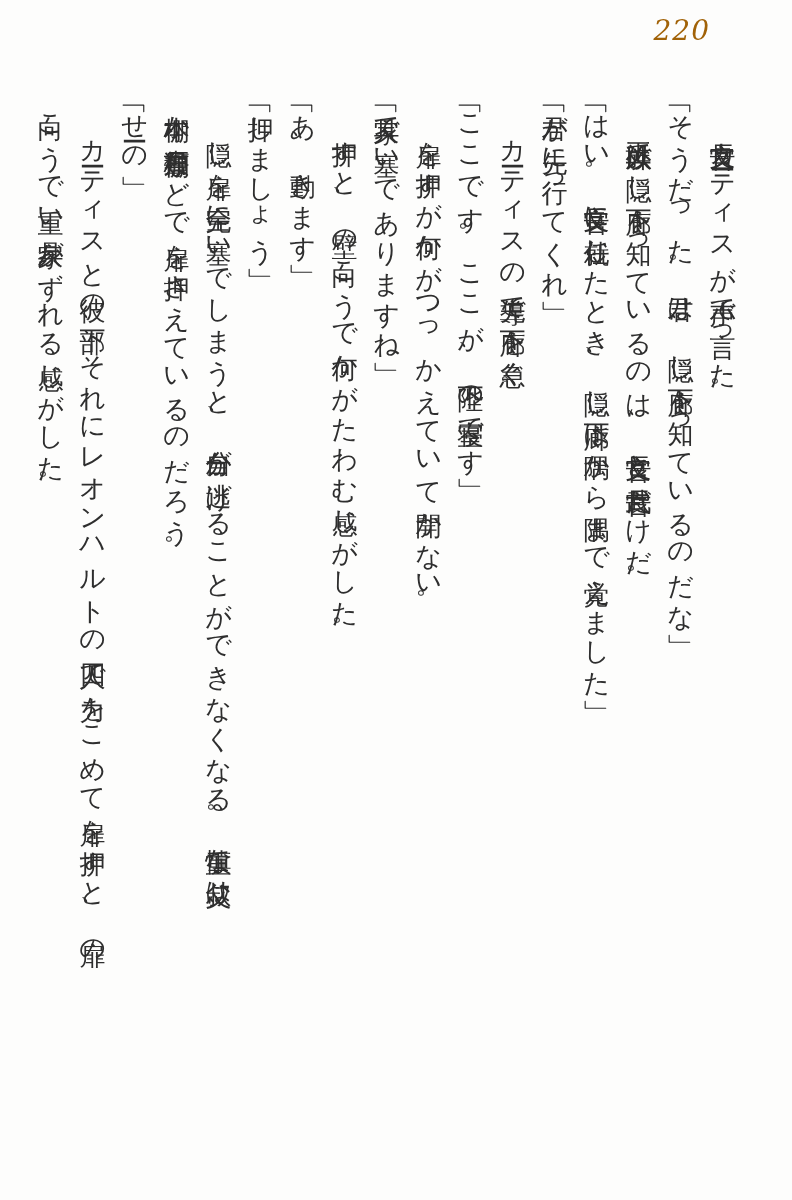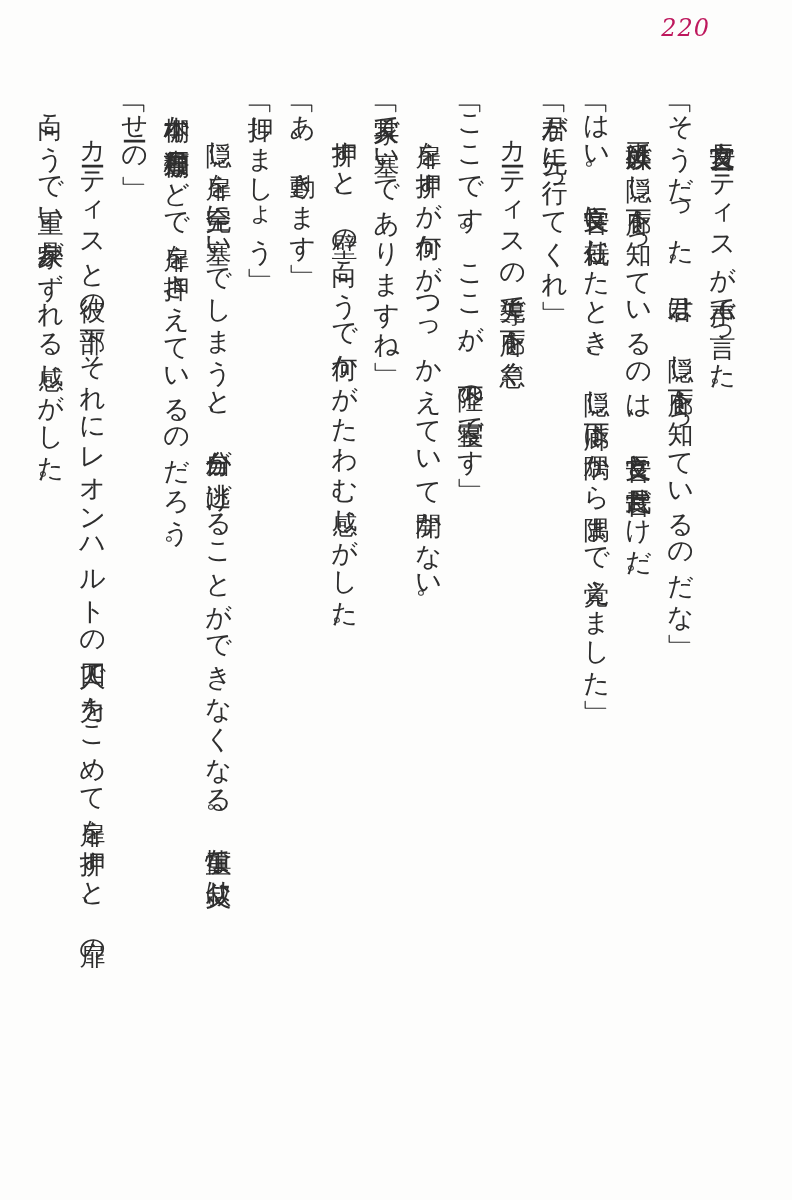--- a/index.html
+++ b/index.html
@@ -17,23 +17,23 @@
     width: 792px;
     height: 1200px;
     background: #fdfdfc;
     overflow: hidden;
   }
   .page-number {
     position: absolute;
     top: 14px;
     right: 82px;
     font-style: italic;
-    font-size: 24px;
+    font-size: 28px;
     letter-spacing: 1px;
-    color: #be185d;
+    color: #a16207;
   }
   .text-block {
     position: absolute;
     top: 96px;
     right: 48px;
     height: 1072px;
     writing-mode: vertical-rl;
     text-orientation: mixed;
     font-size: 26px;
     line-height: 42px;

